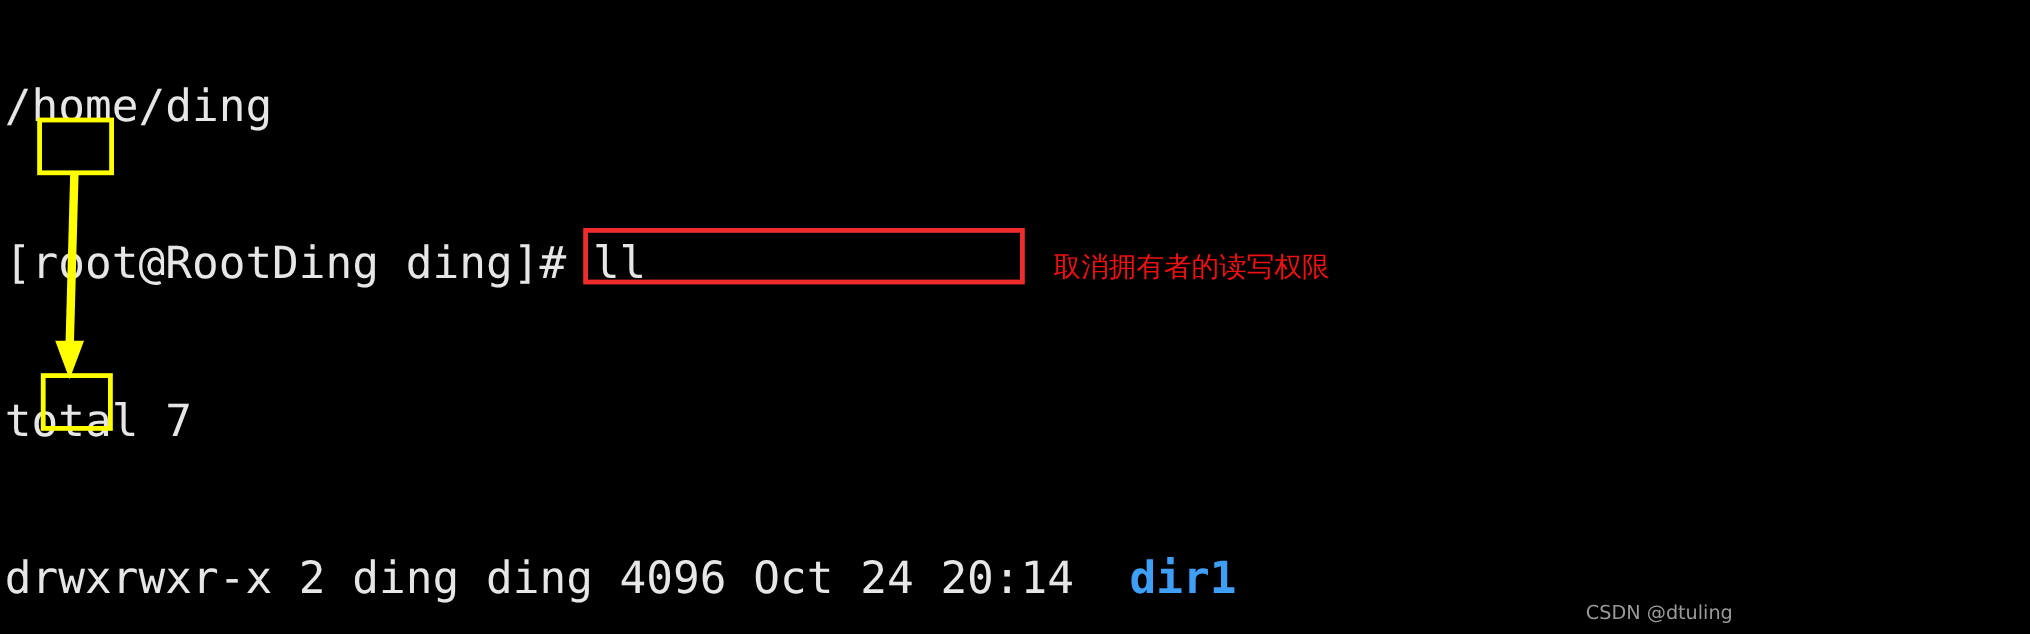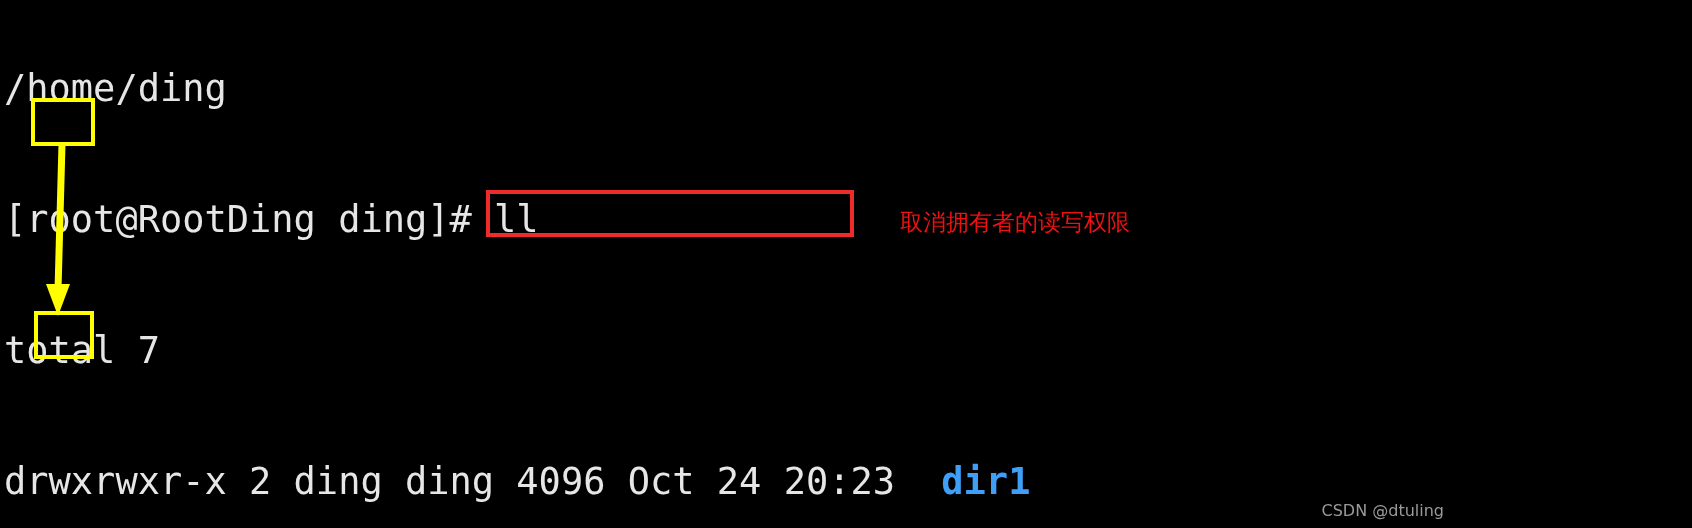--- a/index.html
+++ b/index.html
@@ -63,21 +63,21 @@
     left: 30px;
     top: 140px;
     width: 60px;
     height: 180px;
     pointer-events: none;
   }
 
   
   #annotation {
     position: absolute;
-    left: 900px;
+    left: 878px;
     top: 207px;
     font-family: "DejaVu Sans", "Liberation Sans", sans-serif;
     font-size: 23px;
     color: #ee1111;
     white-space: nowrap;
     letter-spacing: 0px;
   }
 
   
   #watermark {
@@ -93,21 +93,21 @@
 </style>
 </head>
 <body>
 
 <div id="screen">
 
   <div class="term">
     <div class="line">/home/ding</div>
     <div class="line">[root@RootDing ding]# ll</div>
     <div class="line">total 7</div>
-    <div class="line"><span>drwxrwxr-x 2 ding ding 4096 Oct 24 20:23 </span><span class="blue-bold">dir1</span></div>
+    <div class="line"><span>drwxrwxr-x 2 ding ding 4096 Oct 24 20:14 </span><span class="blue-bold">dir1</span></div>
     
     
     
     
     
     
     
   </div>
 
   <div class="hl-box" id="hl-box-1"></div>

